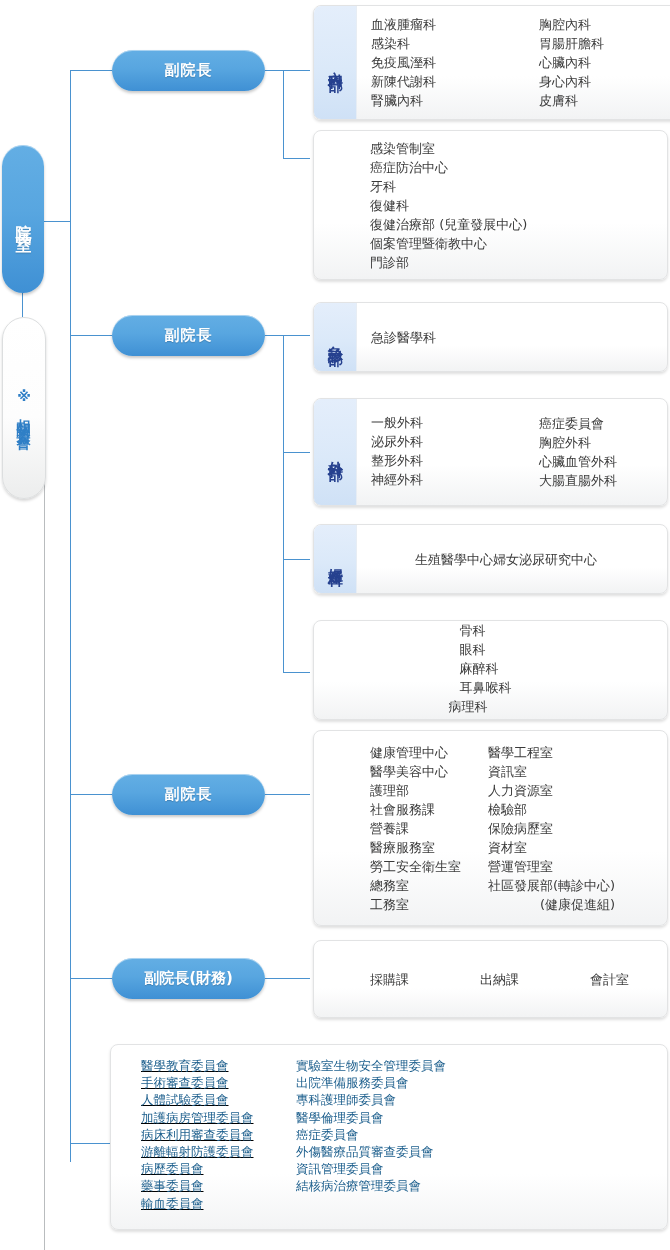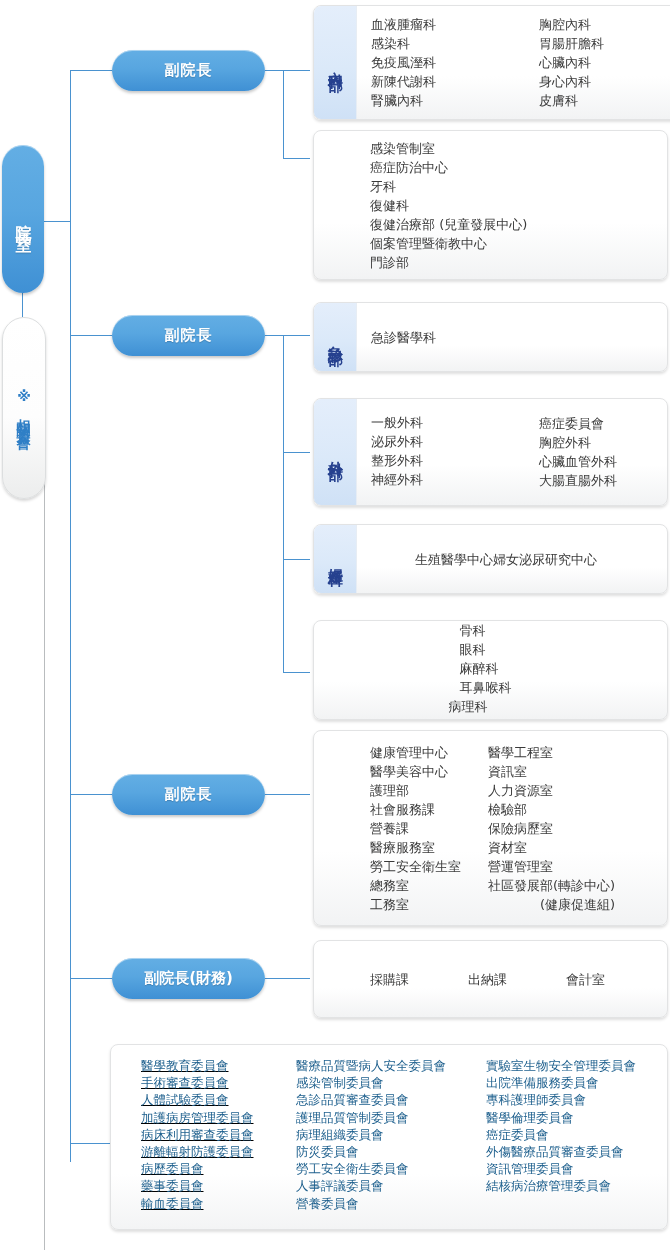--- a/index.html
+++ b/index.html
@@ -251,21 +251,21 @@
         <div class="it">保險病歷室</div>
         <div class="it">資材室</div>
         <div class="it">營運管理室</div>
         <div class="it">社區發展部(轉診中心)</div>
         <div class="it">　　　　(健康促進組)</div>
       </div>
     </div>
   </div>
 
   <div class="box" style="left:313px;top:940px;width:355px;height:78px;">
-    <div class="body" style="padding-left:56px;">
+    <div class="body" style="padding-left:56px;gap:12px;">
       <div class="col" style="width:98px;">
         <div class="it">採購課</div>
       </div>
       <div class="col" style="width:98px;">
         <div class="it">出納課</div>
       </div>
       <div class="col">
         <div class="it">會計室</div>
       </div>
     </div>
@@ -276,31 +276,20 @@
       <div class="it">醫學教育委員會</div>
       <div class="it">手術審查委員會</div>
       <div class="it">人體試驗委員會</div>
       <div class="it">加護病房管理委員會</div>
       <div class="it">病床利用審查委員會</div>
       <div class="it">游離輻射防護委員會</div>
       <div class="it">病歷委員會</div>
       <div class="it">藥事委員會</div>
       <div class="it">輸血委員會</div>
     </div>
-    <div class="col blue" style="width:190px;">
-      <div class="it">醫療品質暨病人安全委員會</div>
-      <div class="it">感染管制委員會</div>
-      <div class="it">急診品質審查委員會</div>
-      <div class="it">護理品質管制委員會</div>
-      <div class="it">病理組織委員會</div>
-      <div class="it">防災委員會</div>
-      <div class="it">勞工安全衛生委員會</div>
-      <div class="it">人事評議委員會</div>
-      <div class="it">營養委員會</div>
-    </div>
     <div class="col blue">
       <div class="it">實驗室生物安全管理委員會</div>
       <div class="it">出院準備服務委員會</div>
       <div class="it">專科護理師委員會</div>
       <div class="it">醫學倫理委員會</div>
       <div class="it">癌症委員會</div>
       <div class="it">外傷醫療品質審查委員會</div>
       <div class="it">資訊管理委員會</div>
       <div class="it">結核病治療管理委員會</div>
     </div>

